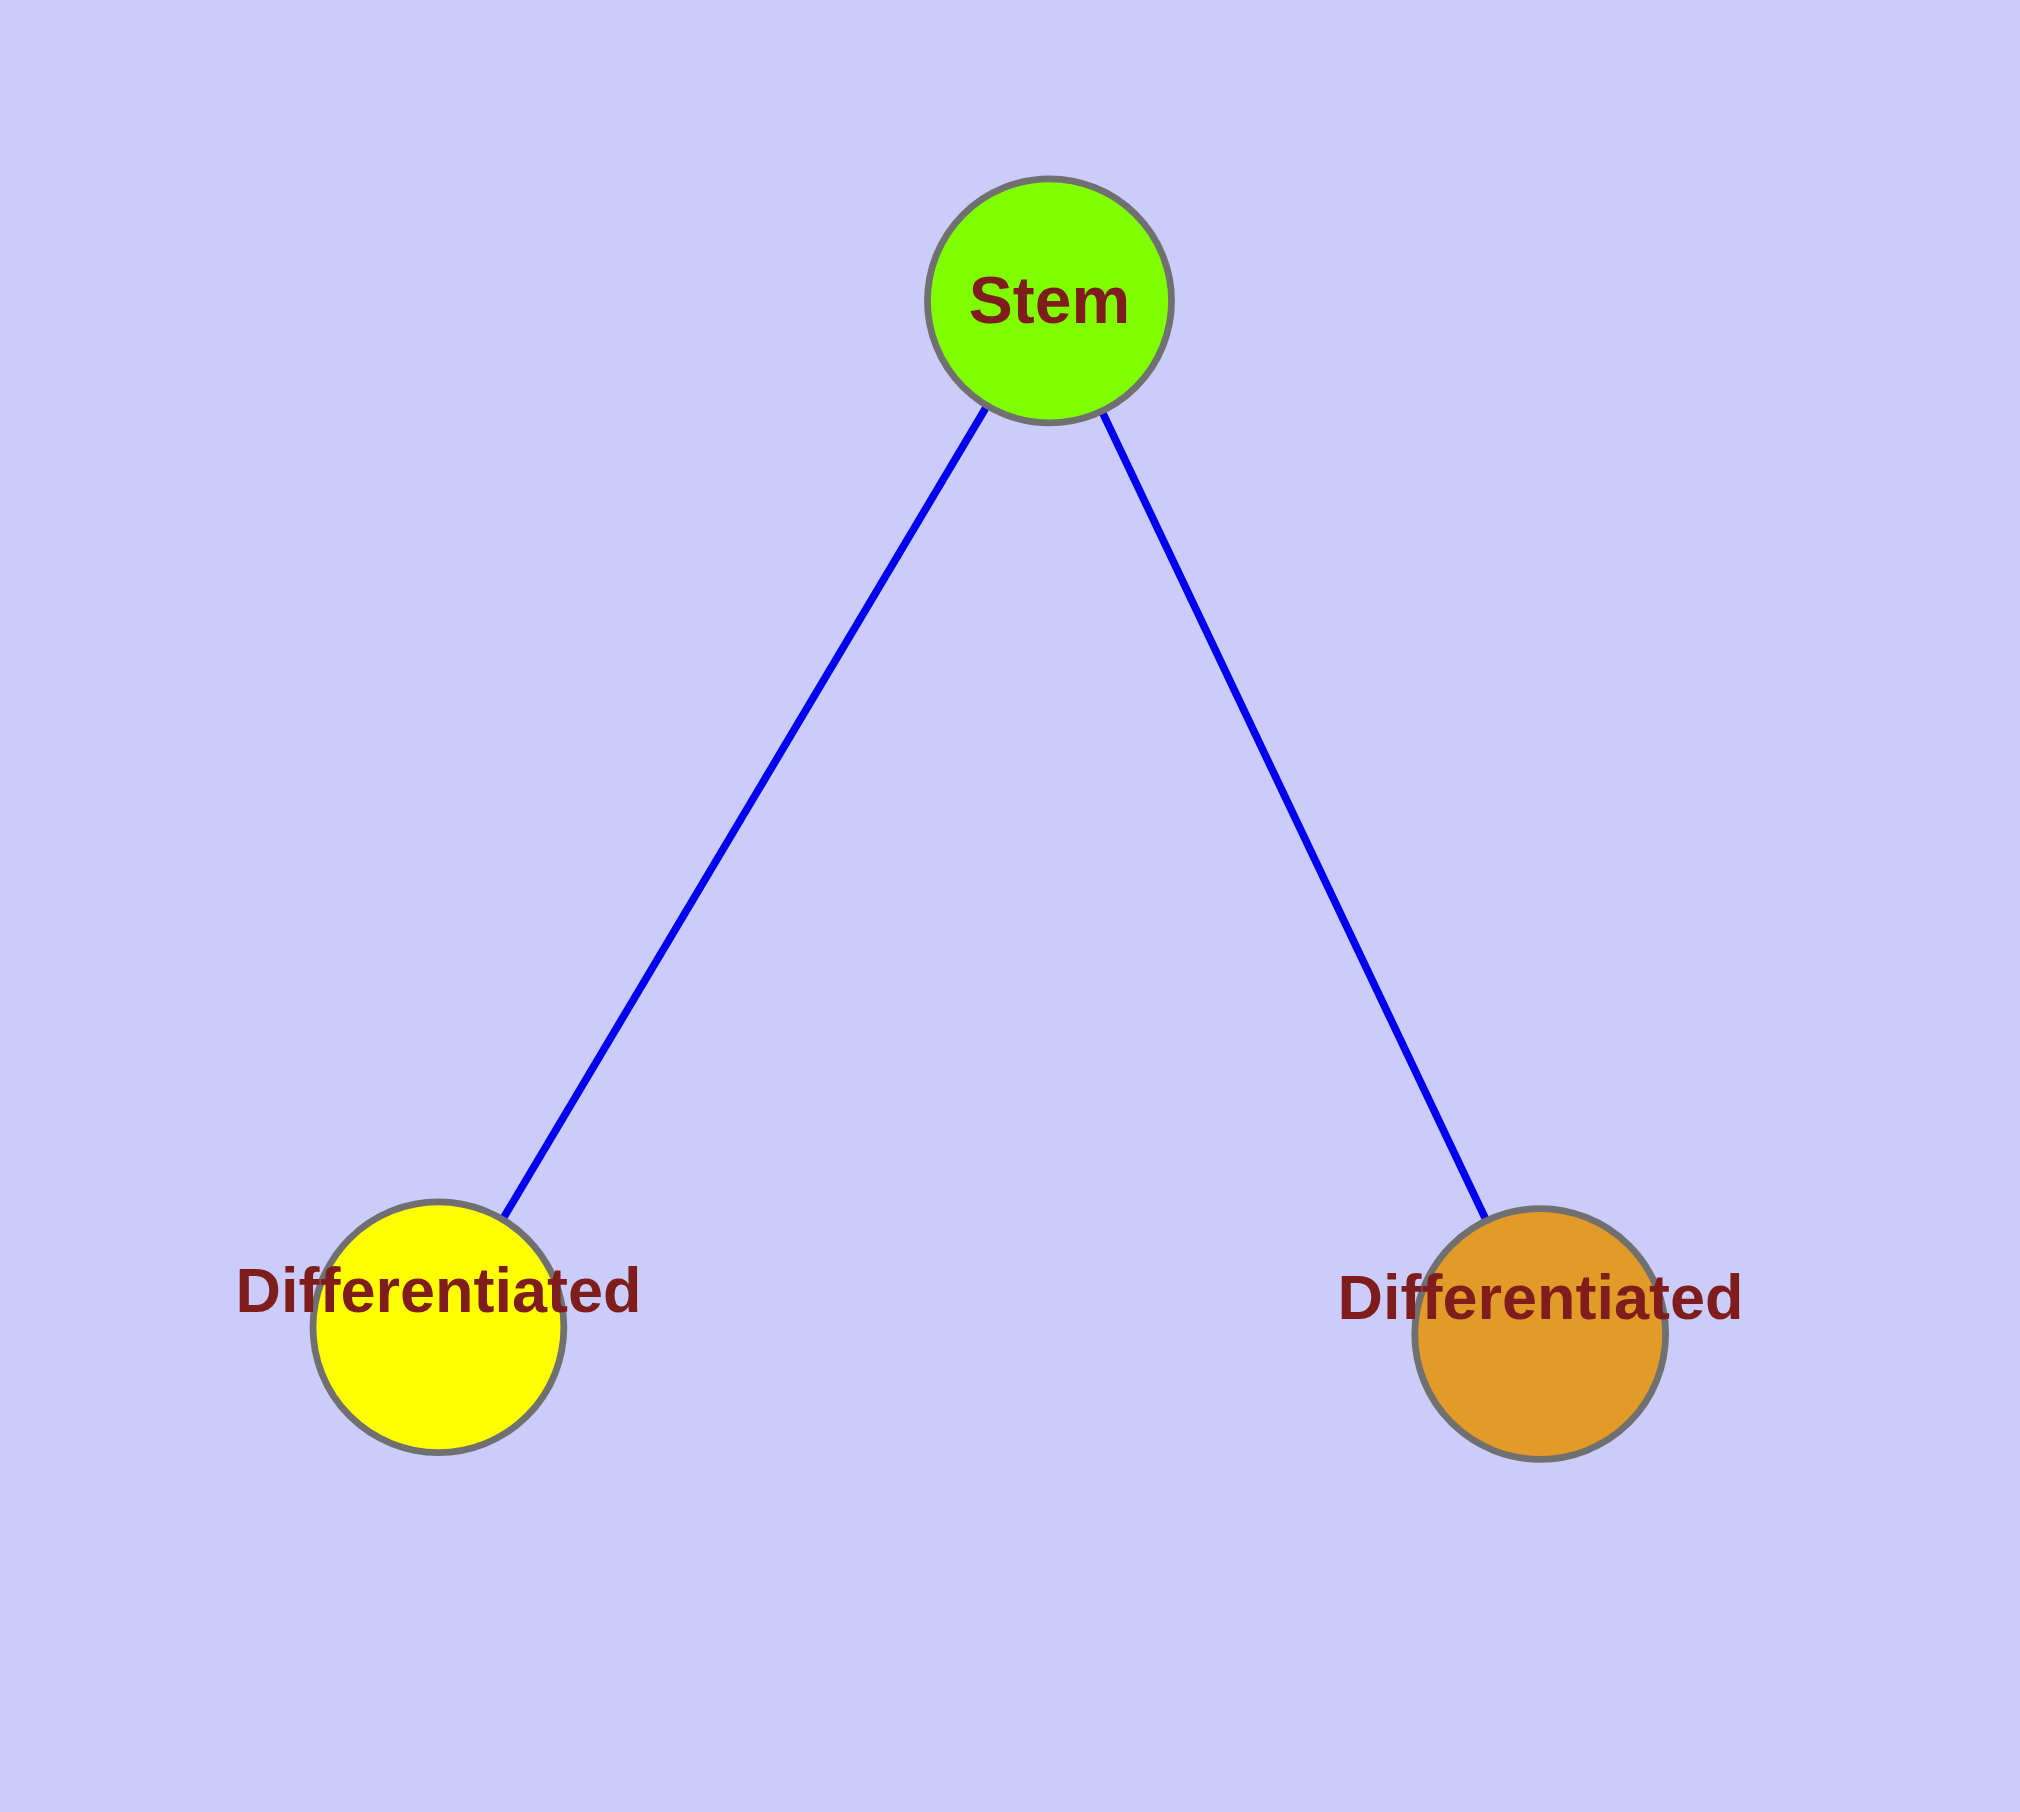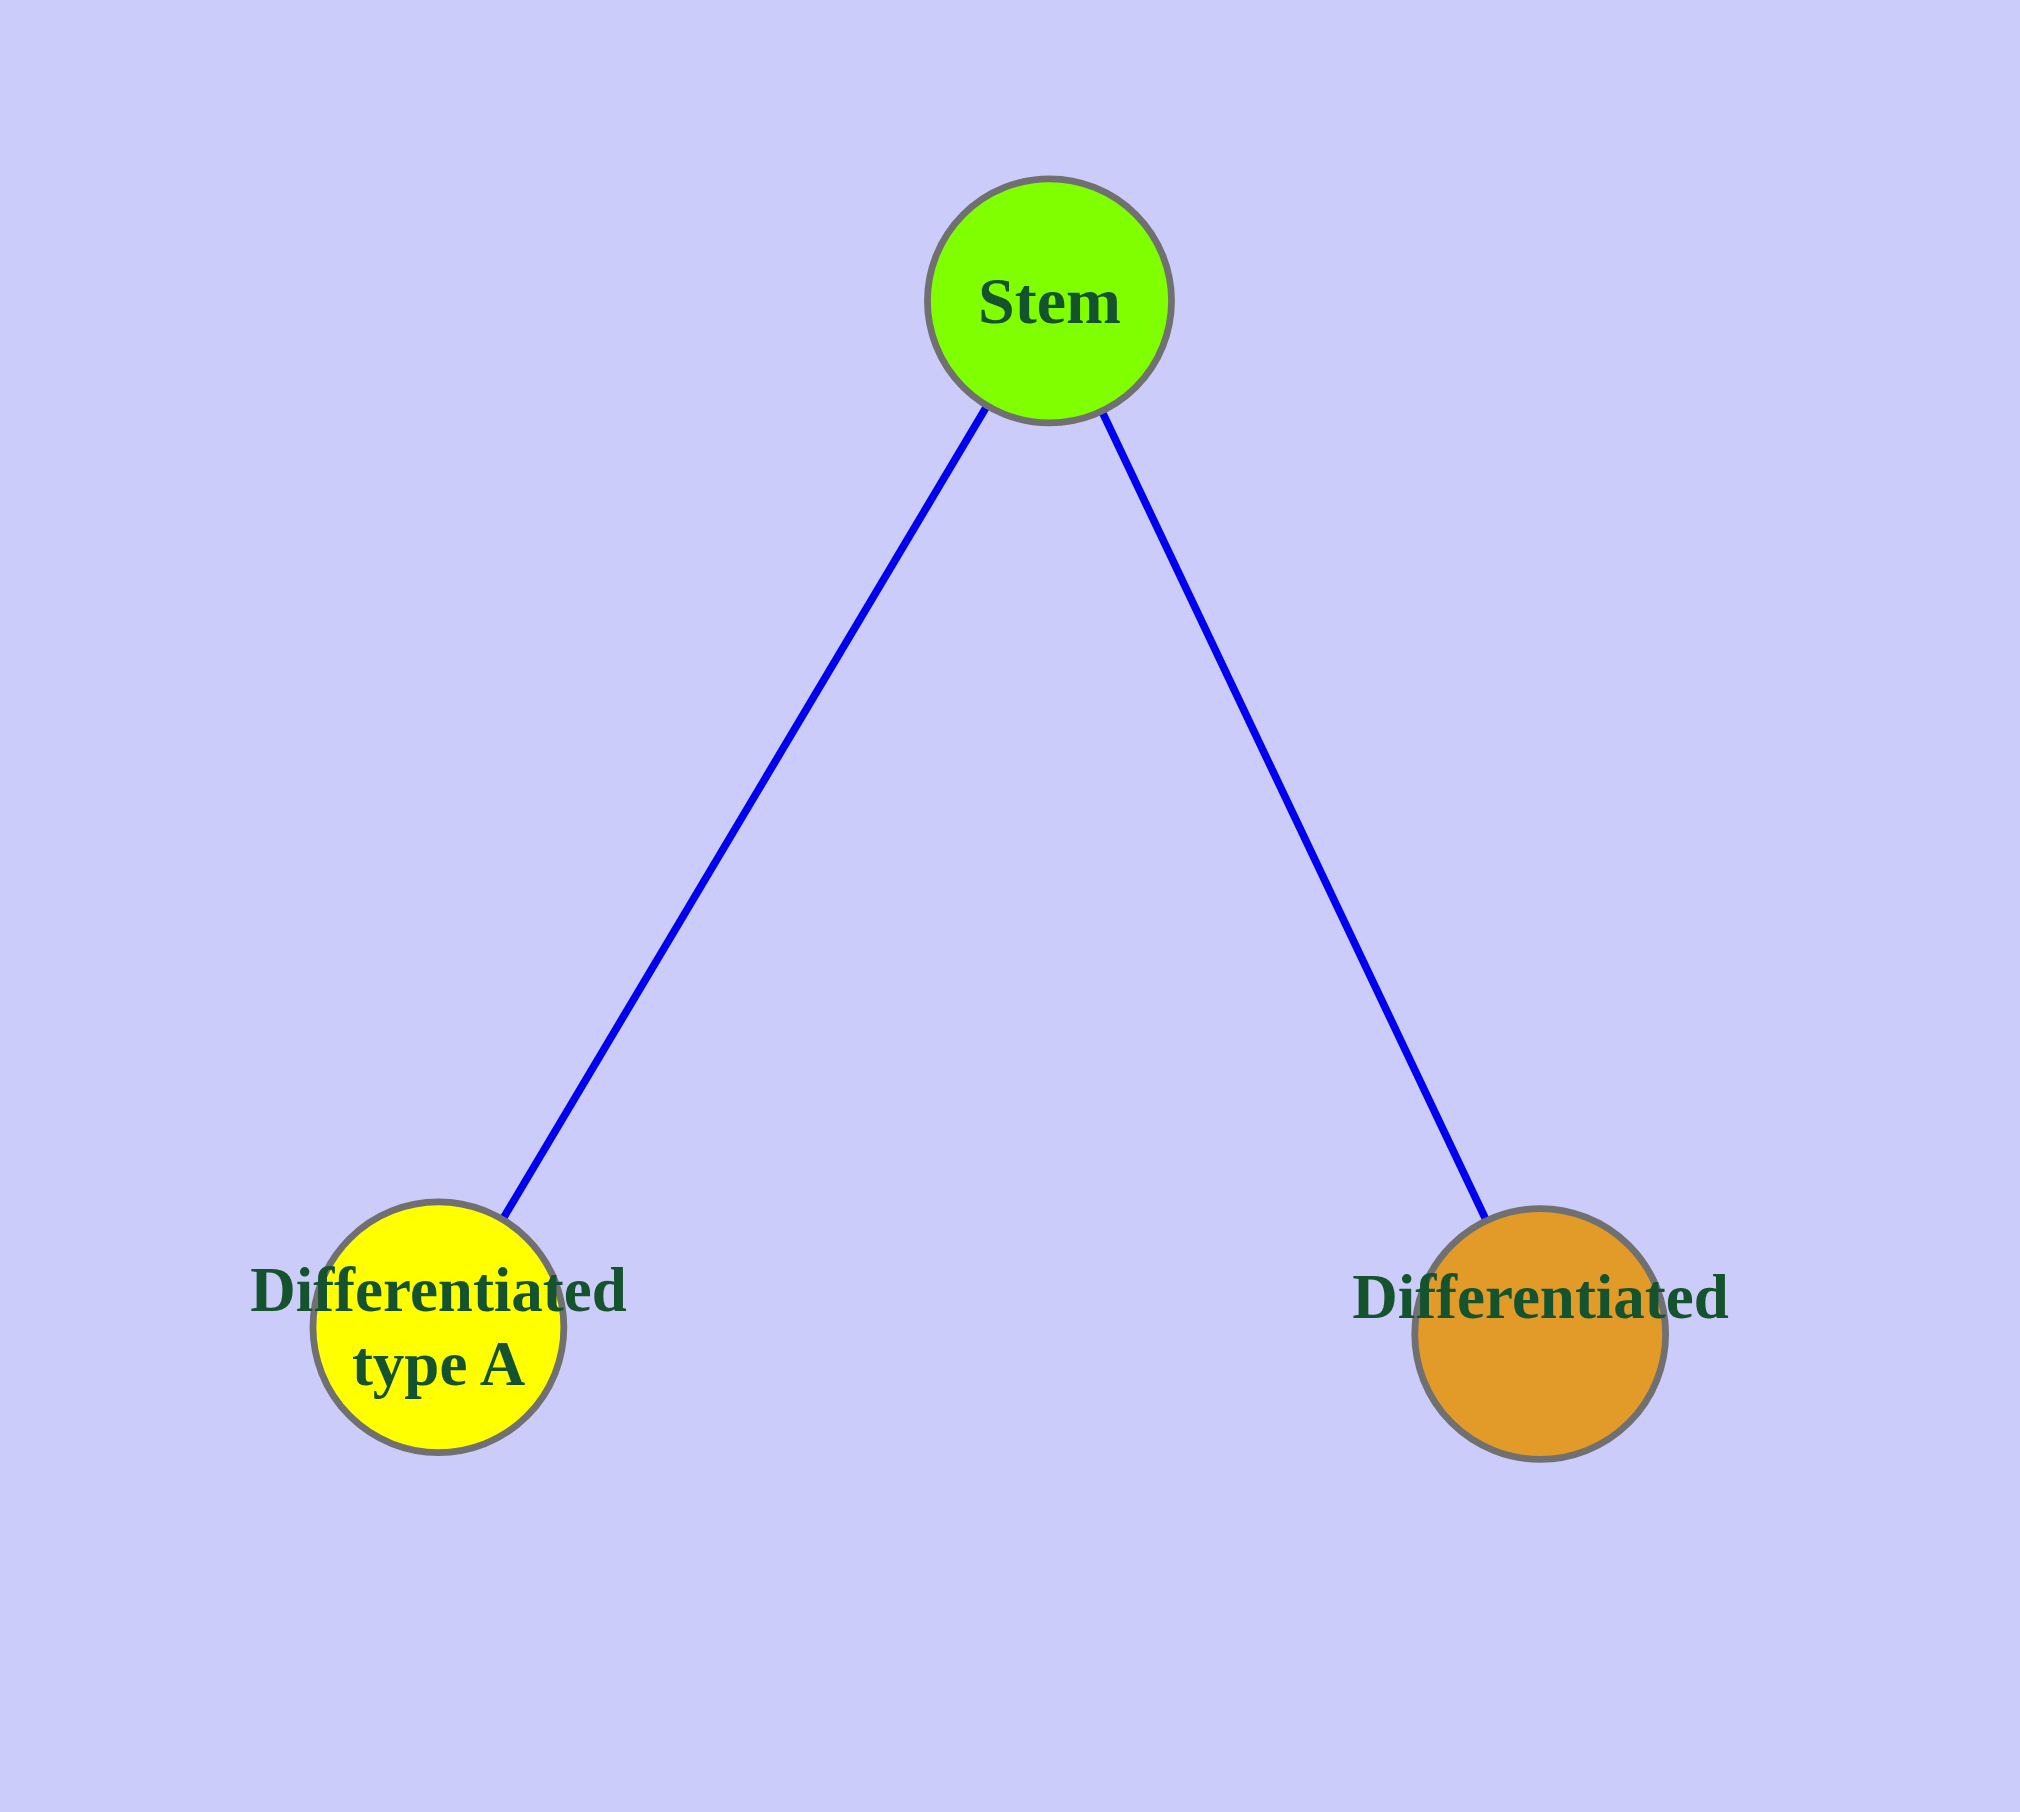--- a/index.html
+++ b/index.html
@@ -18,23 +18,23 @@
   #graph-svg {
     position: absolute;
     left: 0;
     top: 0;
     width: 2021px;
     height: 1812px;
   }
   .node-label {
     position: absolute;
     text-align: center;
-    font-family: Liberation Serif, serif;
+    font-family: Liberation Sans, sans-serif;
     font-weight: bold;
-    color: #14532d;
+    color: #7f1d1d;
     white-space: nowrap;
     line-height: 1.18;
     pointer-events: none;
     user-select: none;
   }
   #label-stem {
     font-size: 66px;
     left: 795px;
     top: 263px;
     width: 509px;
@@ -66,21 +66,20 @@
     <circle id="node-diff-a" cx="517" cy="1566" r="148" fill="#ffff00" stroke="#707070" stroke-width="8"></circle>
     <circle id="node-diff-b" cx="1817" cy="1574" r="148" fill="#e29b28" stroke="#707070" stroke-width="8"></circle>
   </svg>
 
   <div class="node-label" id="label-stem" style="left: 795px; top: 262px;">
     <span>Stem</span>
   </div>
 
   <div class="node-label" id="label-diff-a" style="left: 184px; top: 1253px;">
     <div>Differentiated</div>
-    <div>type A</div>
   </div>
 
   <div class="node-label" id="label-diff-b" style="left: 1286px; top: 1260px;">
     <div>Differentiated</div>
   </div>
 
 </div>
 
 
 </body></html>

